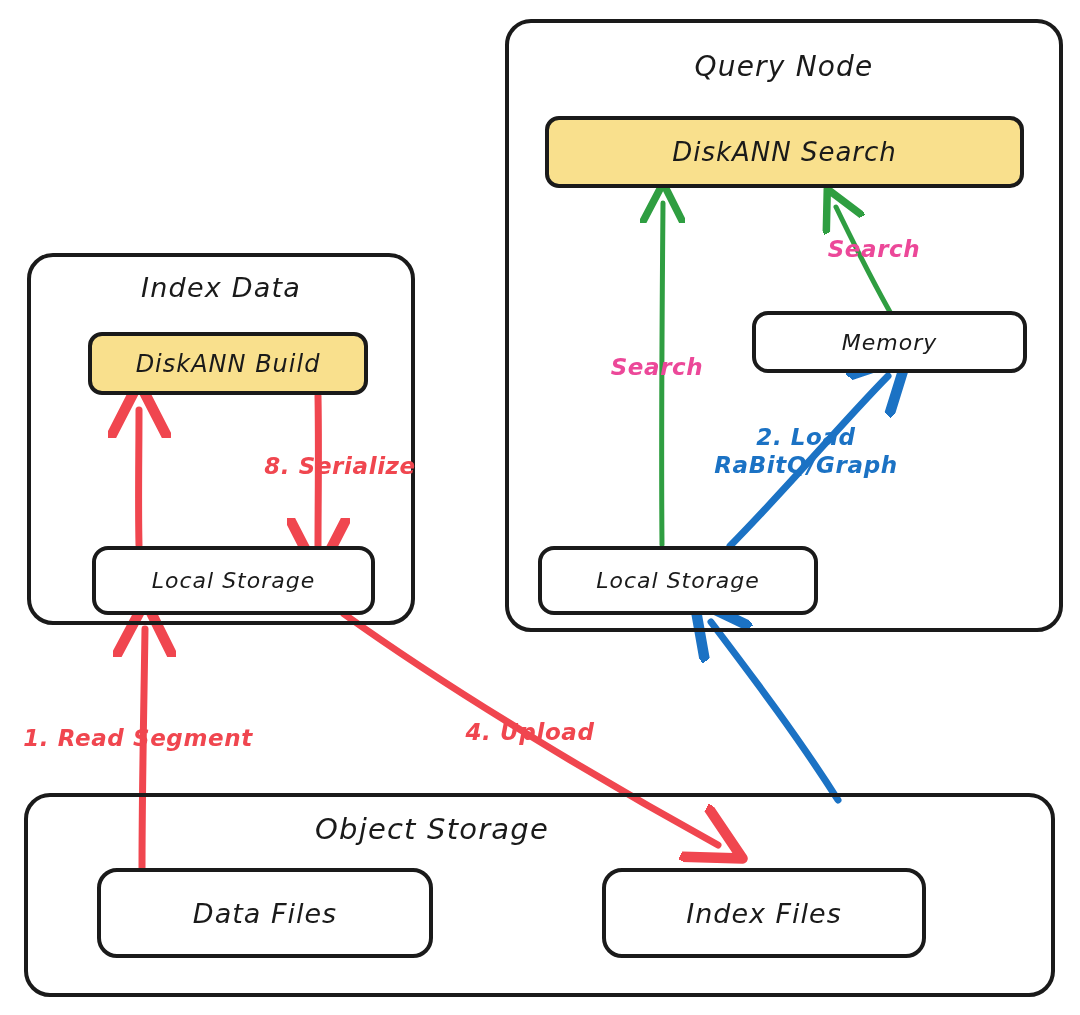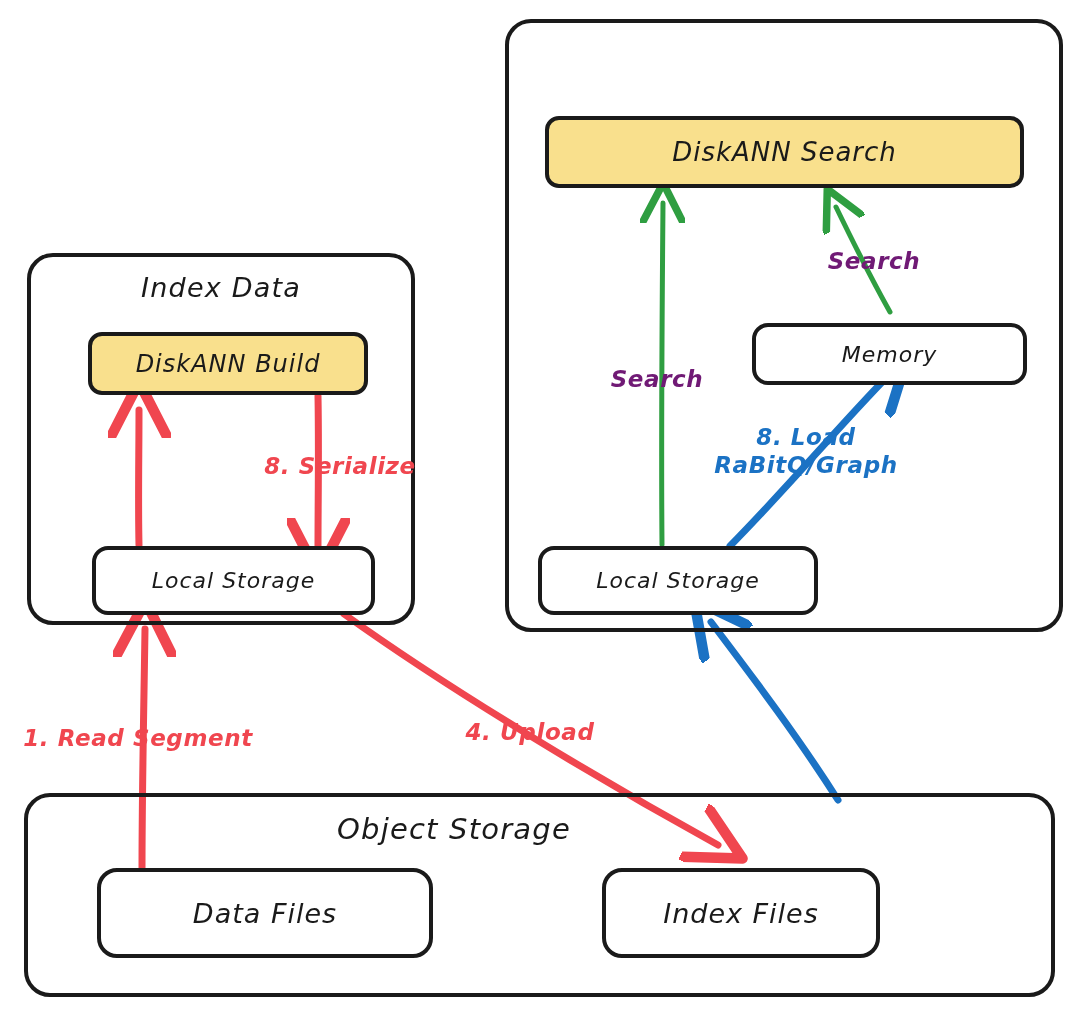--- a/index.html
+++ b/index.html
@@ -64,21 +64,21 @@
     position: absolute;
     white-space: pre;
     font-family: "DejaVu Sans", sans-serif;
     font-style: italic;
     font-weight: 600;
     letter-spacing: 0.6px;
     line-height: 1.22;
     text-align: center;
   }
   .edge-label.red { color: #f0464f; }
-  .edge-label.green { color: #701a75; margin-top: 12px; }
+  .edge-label.green { color: #ec4899; }
   .edge-label.blue { color: #1b72c4; }
 </style>
 </head>
 <body>
 
 <div id="canvas">
 
   <svg id="vector-layer" viewBox="0 0 1080 1015">
     <defs>
       <marker id="arrow-red" markerWidth="9" markerHeight="9" refX="4" refY="4.5" orient="auto" markerUnits="strokeWidth">
@@ -128,43 +128,44 @@
   <div class="node-box" style="left:27px; top:253px; width:388px; height:372px;">
   </div>
   <div class="group-title" style="left:27px; top:272px; width:388px; font-size:27px;">Index Data</div>
 
   <div class="inner-box accent" style="left:88px; top:332px; width:280px; height:63px; font-size:24px;">DiskANN Build</div>
 
   <div class="inner-box" style="left:92px; top:546px; width:283px; height:69px; font-size:22px;">Local Storage</div>
 
   <div class="node-box" style="left:505px; top:19px; width:558px; height:613px;">
   </div>
+  <div class="group-title" style="left:505px; top:50px; width:558px; font-size:28px;">Query Node</div>
 
   <div class="inner-box accent" style="left:545px; top:116px; width:479px; height:72px; font-size:26px;">DiskANN Search</div>
 
-  <div class="inner-box" style="left:752px; top:311px; width:275px; height:62px; font-size:22px;margin-top:12px;">Memory</div>
+  <div class="inner-box" style="left:752px; top:311px; width:275px; height:62px; font-size:22px;">Memory</div>
 
   <div class="inner-box" style="left:538px; top:546px; width:280px; height:69px; font-size:22px;">Local Storage</div>
 
   <div class="node-box" style="left:24px; top:793px; width:1031px; height:204px;">
   </div>
-  <div class="group-title" style="left:24px; top:812px; width:816px; font-size:29px;padding-left:22px;">Object Storage</div>
+  <div class="group-title" style="left:24px; top:812px; width:816px; font-size:29px;">Object Storage</div>
 
   <div class="inner-box" style="left:97px; top:868px; width:336px; height:90px; font-size:27px; border-radius:20px;">Data Files</div>
 
-  <div class="inner-box" style="left:602px; top:868px; width:278px; height:90px; font-size:27px; border-radius:20px;">Index Files</div>
+  <div class="inner-box" style="left:602px; top:868px; width:324px; height:90px; font-size:27px; border-radius:20px;">Index Files</div>
 
 
   <div class="edge-label red" style="left:240px; top:452px; width:200px; font-size:23px;">8. Serialize</div>
 
   <div class="edge-label red" style="left:18px; top:724px; width:240px; font-size:23px;">1. Read Segment</div>
 
   <div class="edge-label red" style="left:455px; top:718px; width:150px; font-size:23px;">4. Upload</div>
 
   <div class="edge-label green" style="left:598px; top:353px; width:118px; font-size:23px;">Search</div>
 
   <div class="edge-label green" style="left:818px; top:235px; width:112px; font-size:23px;">Search</div>
 
-  <div class="edge-label blue" style="left:700px; top:423px; width:212px; font-size:23px;">8. Load
+  <div class="edge-label blue" style="left:700px; top:423px; width:212px; font-size:23px;">2. Load
 RaBitQ/Graph</div>
 
 
 </div>
 
 </body></html>

